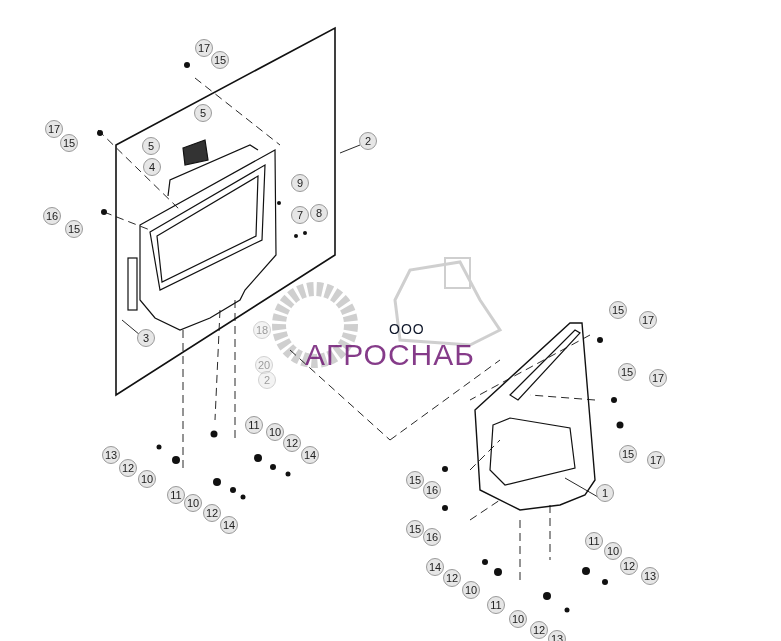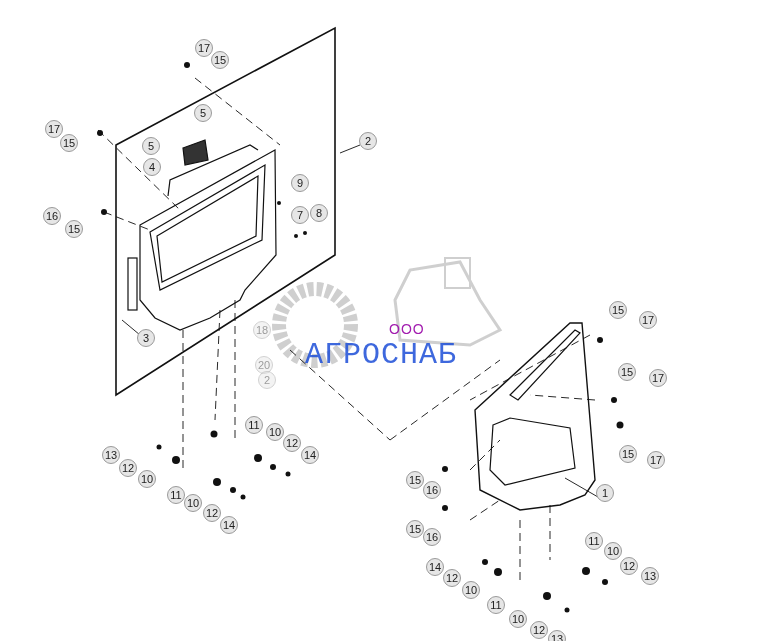--- a/index.html
+++ b/index.html
@@ -1,22 +1,22 @@
 <!DOCTYPE html>
 <html><head>
 <meta charset="utf-8">
 <style>
   html,body{margin:0;padding:0;background:#fff;}
   body{width:781px;height:641px;position:relative;overflow:hidden;font-family:"Liberation Sans",sans-serif;}
   #stage{position:absolute;left:0;top:0;width:781px;height:641px;}
   .callout{position:absolute;width:18px;height:18px;border-radius:50%;background:#e6e6e6;border:1px solid #9a9a9a;
     box-sizing:border-box;font-size:11px;line-height:16px;text-align:center;color:#222;}
   .callout.faded{opacity:.45}
-  .wm-text{position:absolute;left:305px;top:338px;font-family:Liberation Mono, monospace;font-size:30px;color:#1d4ed8;letter-spacing:1px;opacity:.85}
-  .wm-ooo{position:absolute;left:389px;top:321px;font-size:14px;color:#a21caf;letter-spacing:1px}
+  .wm-text{position:absolute;left:305px;top:338px;font-family:Liberation Sans, sans-serif;font-size:30px;color:#701a75;letter-spacing:1px;opacity:.85}
+  .wm-ooo{position:absolute;left:389px;top:321px;font-size:14px;color:#0f172a;letter-spacing:1px}
 </style>
 </head>
 <body>
 
 <div id="stage">
   <svg width="781" height="641" viewBox="0 0 781 641" style="position:absolute;left:0;top:0" stroke="#111" fill="none" stroke-width="1.2">
 
     <g opacity="0.35" stroke="#777" fill="#999">
       <circle cx="315" cy="325" r="36" fill="none" stroke-width="14" stroke-dasharray="6 3"></circle>
       <path d="M395 300 L410 270 L460 262 L480 300 L500 330 L470 345 L400 340 Z" fill="none" stroke-width="3"></path>

